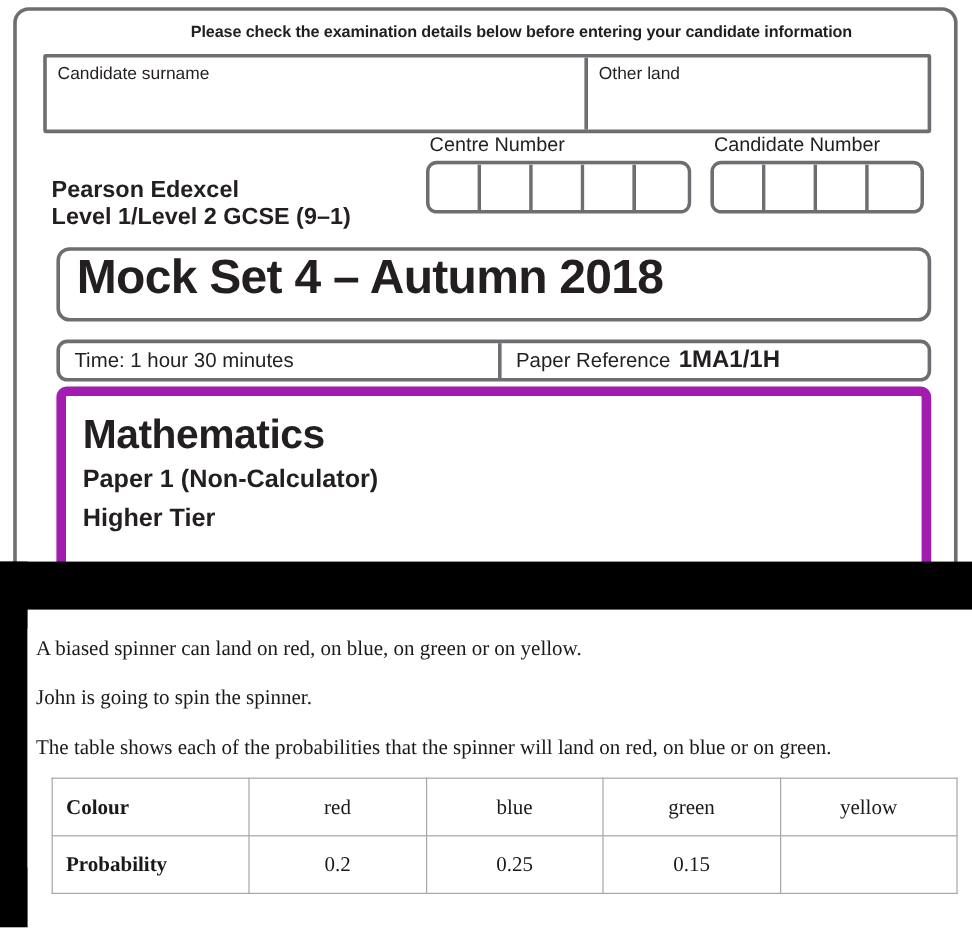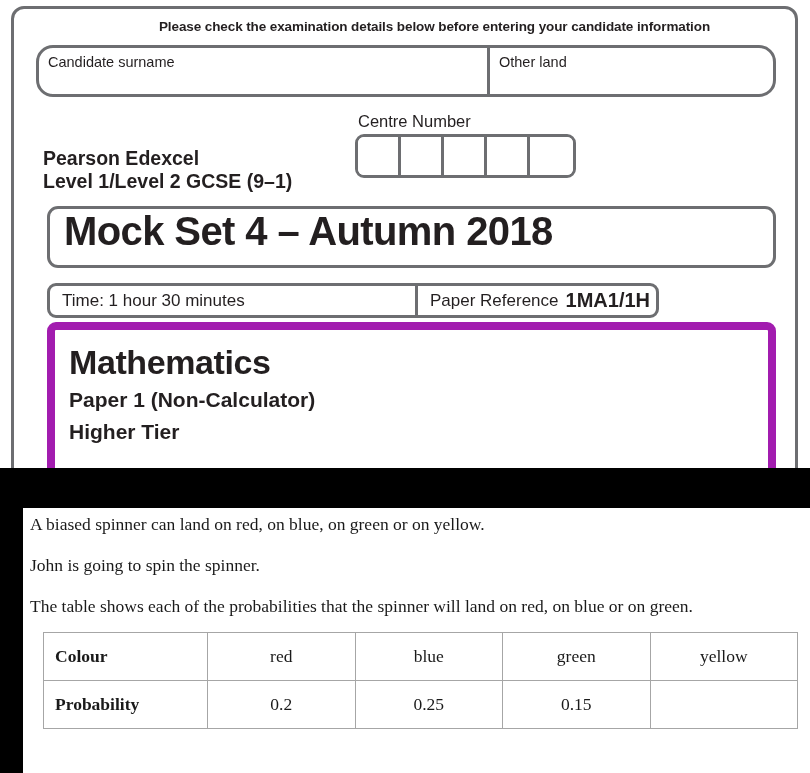--- a/index.html
+++ b/index.html
@@ -50,23 +50,23 @@
     letter-spacing: -0.1px;
     padding-left: 30px;
   }
 
   
   .names-box {
     position: absolute;
     left: 22px;
     top: 36px;
     width: 740px;
-    height: 52px;
-    border: 3px solid #6d6e71;
-    border-radius: 17px;
+    height: 66px;
+    border: 3px solid #6d6e71;
+    border-radius: 2px;
     box-sizing: border-box;
     display: flex;
   }
   .names-cell {
     box-sizing: border-box;
     padding: 6px 0 0 9px;
     font-size: 14.5px;
     color: #231f20;
   }
   .names-cell.left {
@@ -140,21 +140,21 @@
     letter-spacing: -0.6px;
     color: #231f20;
     white-space: nowrap;
   }
 
   
   .timeref-box {
     position: absolute;
     left: 33px;
     top: 274px;
-    width: 612px;
+    width: 729px;
     height: 35px;
     border: 3px solid #6d6e71;
     border-radius: 9px;
     box-sizing: border-box;
     display: flex;
     align-items: center;
   }
   .timeref-cell {
     box-sizing: border-box;
     height: 100%;
@@ -218,21 +218,21 @@
     top: 468px;
     width: 23px;
     height: 305px;
     background: #000000;
   }
 
   
   .question-page {
     position: absolute;
     left: 23px;
-    top: 508px;
+    top: 524px;
     width: 787px;
     height: 199px;
     background: #ffffff;
     font-family: "Liberation Serif", serif;
     color: #1a1a1a;
   }
   .q-line {
     position: absolute;
     font-size: 17.5px;
     line-height: 1.2;
@@ -294,20 +294,29 @@
       <div class="num-label">Centre Number</div>
       <div class="num-boxes">
         <div class="num-cell"></div>
         <div class="num-cell"></div>
         <div class="num-cell"></div>
         <div class="num-cell"></div>
         <div class="num-cell"></div>
       </div>
     </div>
 
+    <div class="num-group candidate">
+      <div class="num-label">Candidate Number</div>
+      <div class="num-boxes">
+        <div class="num-cell"></div>
+        <div class="num-cell"></div>
+        <div class="num-cell"></div>
+        <div class="num-cell"></div>
+      </div>
+    </div>
 
     <div class="board-block">
       <div>Pearson Edexcel</div>
       <div>Level 1/Level 2 GCSE (9–1)</div>
     </div>
 
     <div class="series-box">
       <div class="series-title">Mock Set 4 – Autumn 2018</div>
     </div>
 

